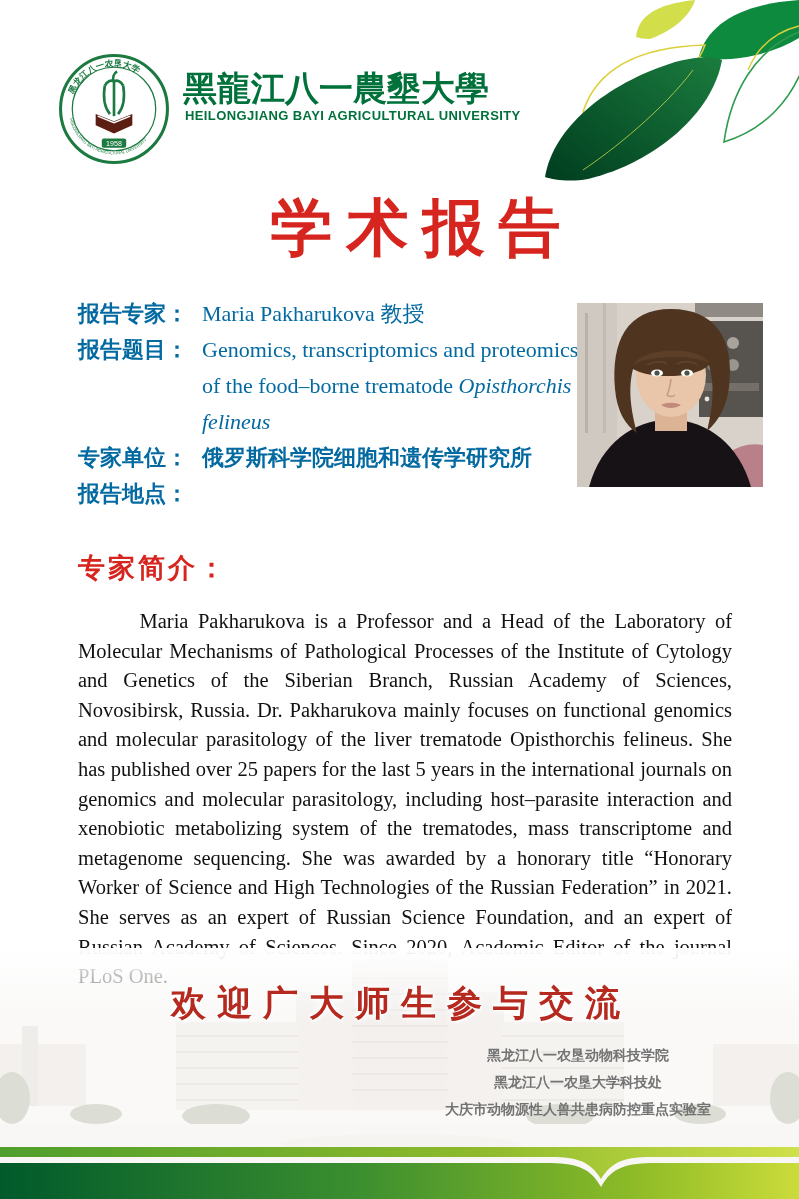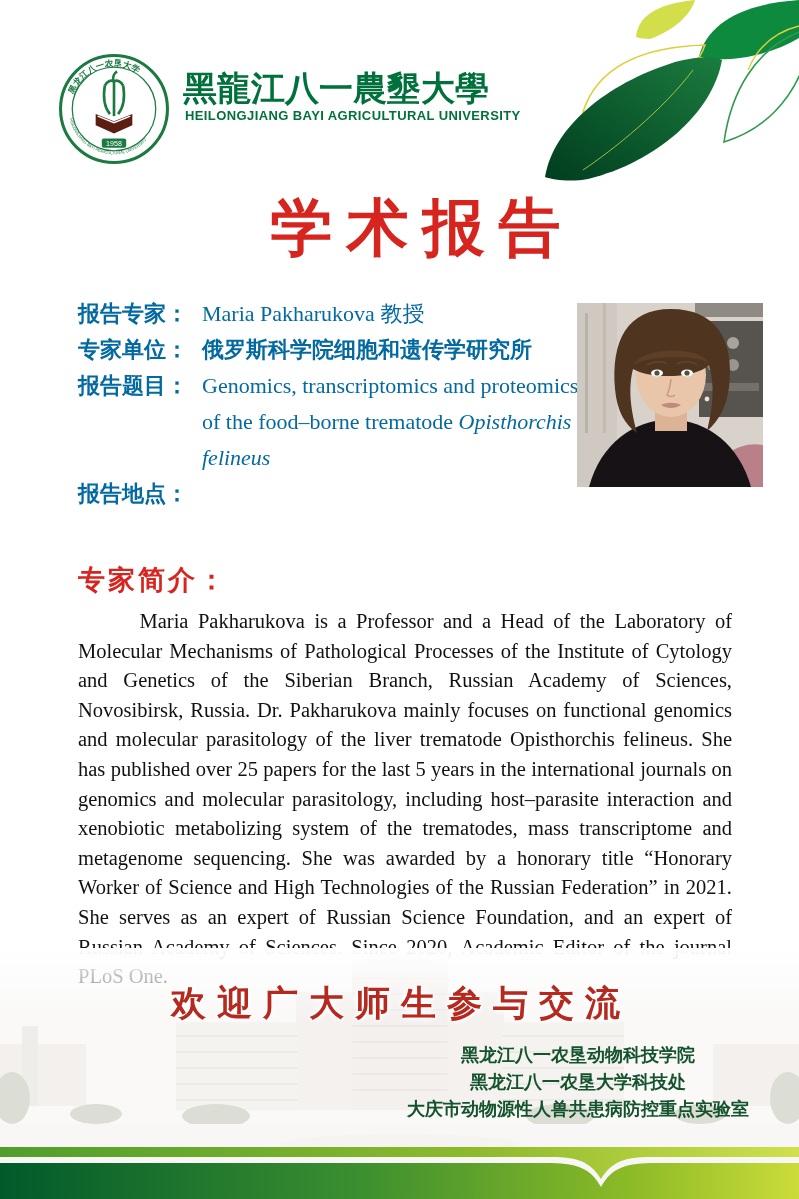--- a/index.html
+++ b/index.html
@@ -25,37 +25,37 @@
   .info-label{flex:0 0 auto;font-weight:bold;white-space:nowrap;}
   .info-value{margin-left:14px;}
   .cn-bold{font-weight:bold;}
   .topic-value{width:394px;}
   .it{font-style:italic;}
 
   
   .photo{position:absolute;left:577px;top:303px;width:186px;height:184px;overflow:hidden;}
 
   
-  .bio-heading{position:absolute;left:78px;top:562px;
+  .bio-heading{position:absolute;left:78px;top:550px;
           font-family:"Liberation Sans",sans-serif;font-weight:900;font-size:27px;
           color:#d6251f;letter-spacing:3px;}
   .bio-paragraph{position:absolute;left:78px;top:607px;width:654px;margin:0;
           font-size:20.5px;line-height:29.6px;color:#111;text-align:justify;text-indent:3em;}
 
   
   .campus-photo{position:absolute;left:0;top:948px;width:799px;height:251px;opacity:0.34;}
   .campus-fade{position:absolute;left:0;top:948px;width:799px;height:70px;
           background:linear-gradient(#ffffff, rgba(255,255,255,0));}
   .welcome{position:absolute;left:0;top:980px;width:100%;text-align:center;
           font-family:"Liberation Sans",sans-serif;font-weight:900;font-size:35px;
           color:#b5291e;letter-spacing:11px;padding-left:3px;box-sizing:border-box;
           text-shadow:0 0 3px #fff,0 0 6px #fff,0 0 9px #fff,1px 1px 2px #fff,-1px -1px 2px #fff;}
   .orgs{position:absolute;left:398px;top:1042px;width:360px;text-align:center;
-          font-family:"Liberation Sans",sans-serif;font-weight:600;font-size:18px;
-          line-height:27px;color:#14532d;}
+          font-family:"Liberation Sans",sans-serif;font-weight:600;font-size:14px;
+          line-height:27px;color:#737373;}
   .band{position:absolute;left:0;bottom:0;width:799px;height:56px;display:block;}
 </style>
 </head>
 <body>
 
 <div class="page">
 
   <svg class="emblem" viewBox="0 0 110 110">
     <circle cx="55" cy="55" r="52.5" fill="#ffffff" stroke="#1c7a41" stroke-width="3"></circle>
     <circle cx="55" cy="55" r="41" fill="#ffffff" stroke="#1c7a41" stroke-width="1.2"></circle>
@@ -114,26 +114,26 @@
   </svg>
 
   <div class="poster-title">学术报告</div>
 
   <div class="info">
     <div class="info-row">
       <span class="info-label">报告专家：</span>
       <span class="info-value">Maria Pakharukova 教授</span>
     </div>
     <div class="info-row">
+      <span class="info-label">报告题目：</span>
+      <span class="info-value topic-value"><span>Genomics, transcriptomics and proteomics of the food–borne trematode </span><span class="it">Opisthorchis felineus</span></span>
+    </div>
+    <div class="info-row">
       <span class="info-label">专家单位：</span>
       <span class="info-value cn-bold">俄罗斯科学院细胞和遗传学研究所</span>
-    </div>
-    <div class="info-row">
-      <span class="info-label">报告题目：</span>
-      <span class="info-value topic-value"><span>Genomics, transcriptomics and proteomics of the food–borne trematode </span><span class="it">Opisthorchis felineus</span></span>
     </div>
     <div class="info-row">
       <span class="info-label">报告地点：</span>
     </div>
     <div class="info-row">
     </div>
   </div>
 
   <div class="photo">
     <svg width="186" height="184" viewBox="0 0 186 184">

